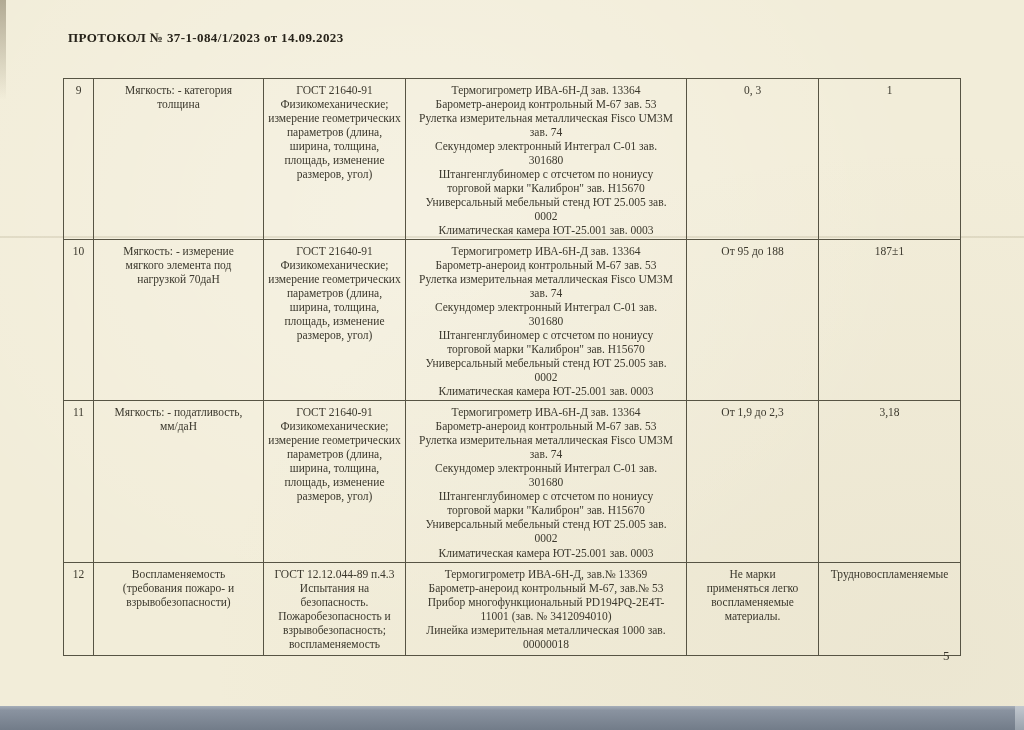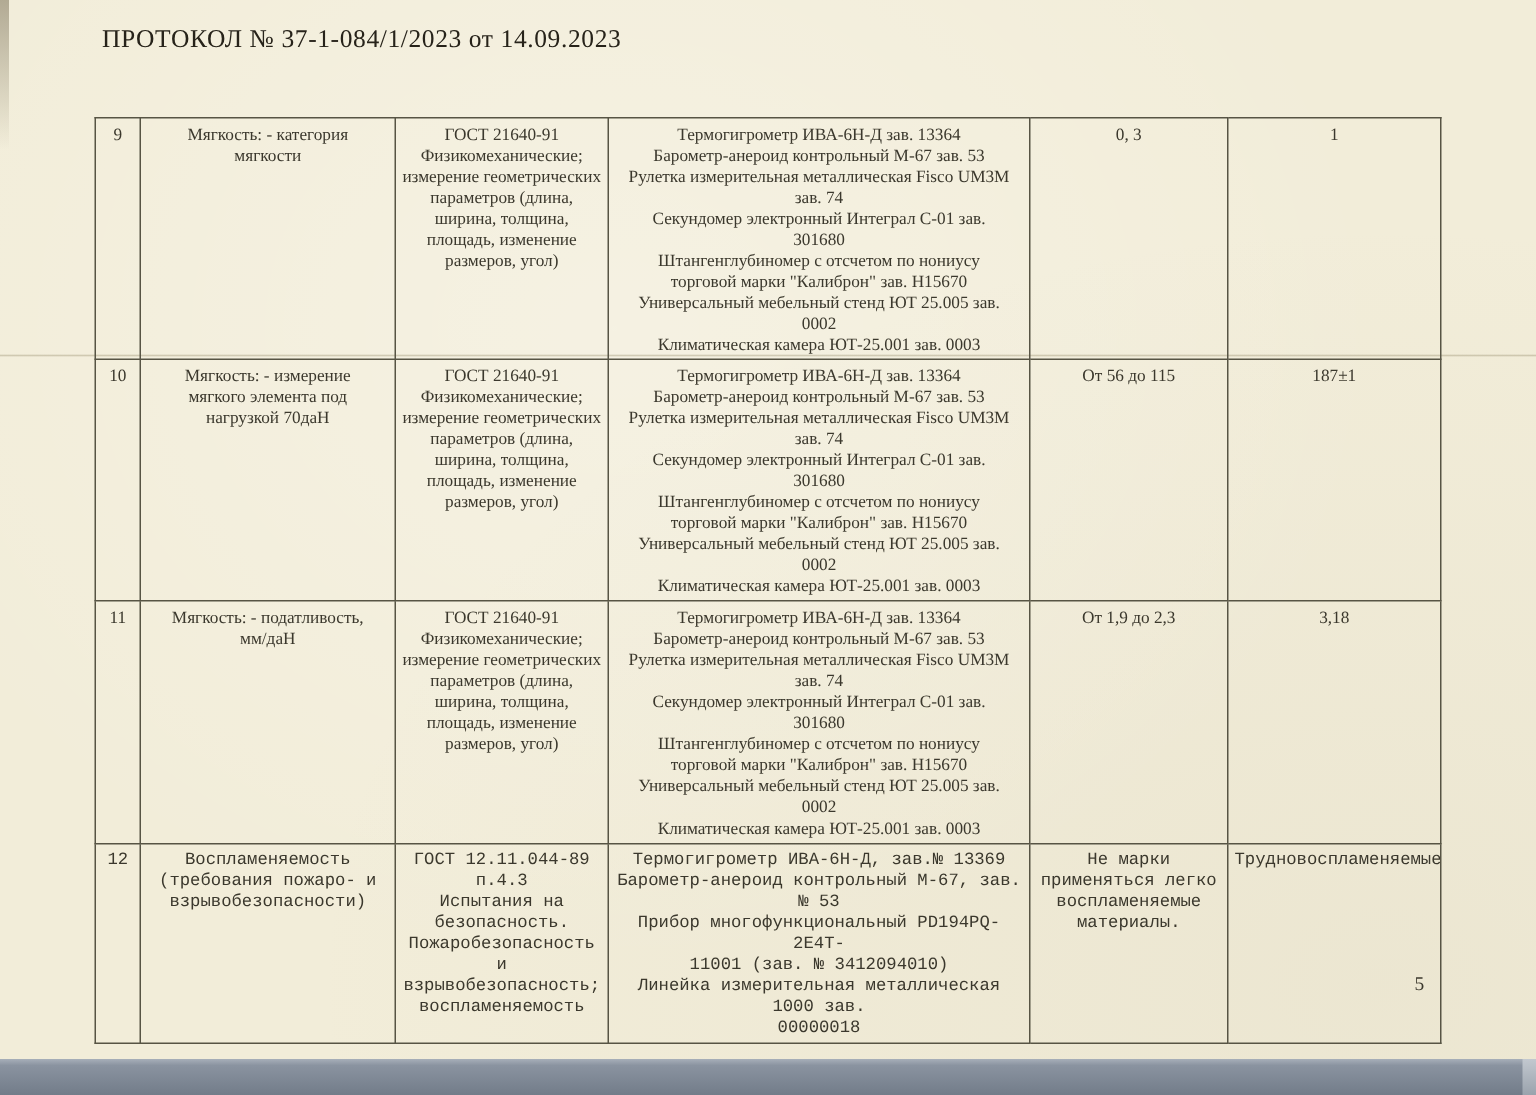--- a/index.html
+++ b/index.html
@@ -42,23 +42,23 @@
   .fold-line {
     position: absolute;
     left: 0; top: 236px;
     width: 100%; height: 2px;
     background: linear-gradient(rgba(150,140,108,0.0), rgba(150,140,108,0.38), rgba(150,140,108,0.0));
   }
 
   .doc-title {
     position: absolute;
     left: 68px;
-    top: 16px;
-    font-size: 17px;
-    font-weight: normal;
+    top: 30px;
+    font-size: 13px;
+    font-weight: bold;
     letter-spacing: 0.4px;
     color: #27231a;
     white-space: nowrap;
   }
 
   table.protocol {
     position: absolute;
     left: 63px;
     top: 78px;
     width: 897px;
@@ -70,21 +70,21 @@
     vertical-align: top;
     text-align: center;
     padding: 4px 4px 2px 4px;
     font-size: 11.5px;
     line-height: 1.22;
     white-space: pre-line;
     color: #3b382d;
     overflow: hidden;
   }
   tr.row-tall  td { height: 150px; }   
-  tr.row-short td { height: 86px; font-family: Liberation Mono, monospace;  }
+  tr.row-short td { height: 86px;  }
 
   .page-number {
     position: absolute;
     left: 943px;
     top: 648px;
     font-size: 13px;
     color: #3b382d;
   }
 </style>
 </head>
@@ -103,21 +103,21 @@
       <col style="width:170px">
       <col style="width:142px">
       <col style="width:281px">
       <col style="width:132px">
       <col style="width:142px">
     </colgroup>
     <tbody>
       <tr class="row-tall">
         <td>9</td>
         <td>Мягкость: - категория
-мягкости</td>
+толщина</td>
         <td>ГОСТ 21640-91
 Физикомеханические;
 измерение геометрических
 параметров (длина,
 ширина, толщина,
 площадь, изменение
 размеров, угол)</td>
         <td>Термогигрометр ИВА-6Н-Д зав. 13364
 Барометр-анероид контрольный М-67 зав. 53
 Рулетка измерительная металлическая Fisco UM3M
@@ -148,21 +148,21 @@
 Барометр-анероид контрольный М-67 зав. 53
 Рулетка измерительная металлическая Fisco UM3M
 зав. 74
 Секундомер электронный Интеграл С-01 зав.
 301680
 Штангенглубиномер с отсчетом по нониусу
 торговой марки "Калиброн" зав. Н15670
 Универсальный мебельный стенд ЮТ 25.005 зав.
 0002
 Климатическая камера ЮТ-25.001 зав. 0003</td>
-        <td>От 56 до 115</td>
+        <td>От 95 до 188</td>
         <td>187±1</td>
       </tr>
       <tr class="row-tall">
         <td>11</td>
         <td>Мягкость: - податливость,
 мм/даН</td>
         <td>ГОСТ 21640-91
 Физикомеханические;
 измерение геометрических
 параметров (длина,
@@ -181,21 +181,21 @@
 0002
 Климатическая камера ЮТ-25.001 зав. 0003</td>
         <td>От 1,9 до 2,3</td>
         <td>3,18</td>
       </tr>
       <tr class="row-short">
         <td>12</td>
         <td>Воспламеняемость
 (требования пожаро- и
 взрывобезопасности)</td>
-        <td>ГОСТ 12.11.044-89 п.4.3
+        <td>ГОСТ 12.12.044-89 п.4.3
 Испытания на
 безопасность.
 Пожаробезопасность и
 взрывобезопасность;
 воспламеняемость</td>
         <td>Термогигрометр ИВА-6Н-Д, зав.№ 13369
 Барометр-анероид контрольный М-67, зав.№ 53
 Прибор многофункциональный PD194PQ-2E4T-
 11001 (зав. № 3412094010)
 Линейка измерительная металлическая 1000 зав.

